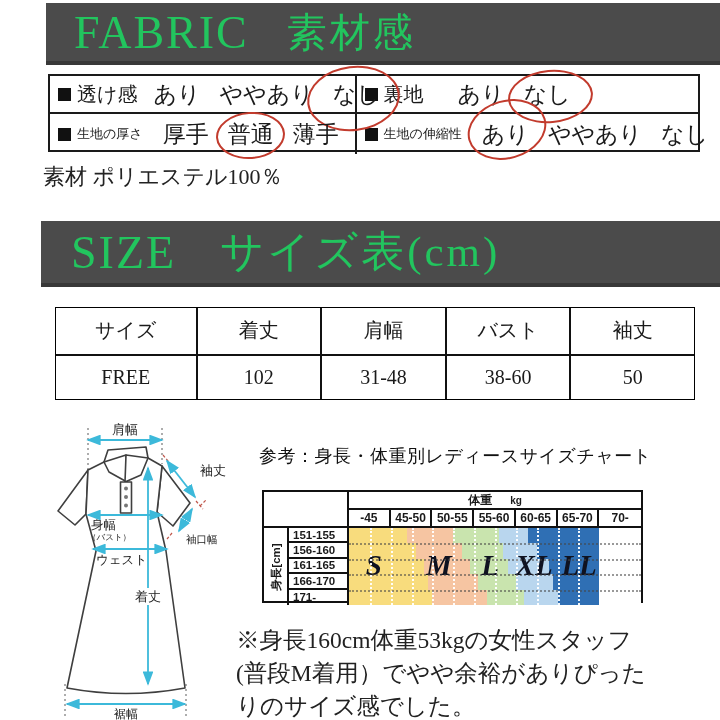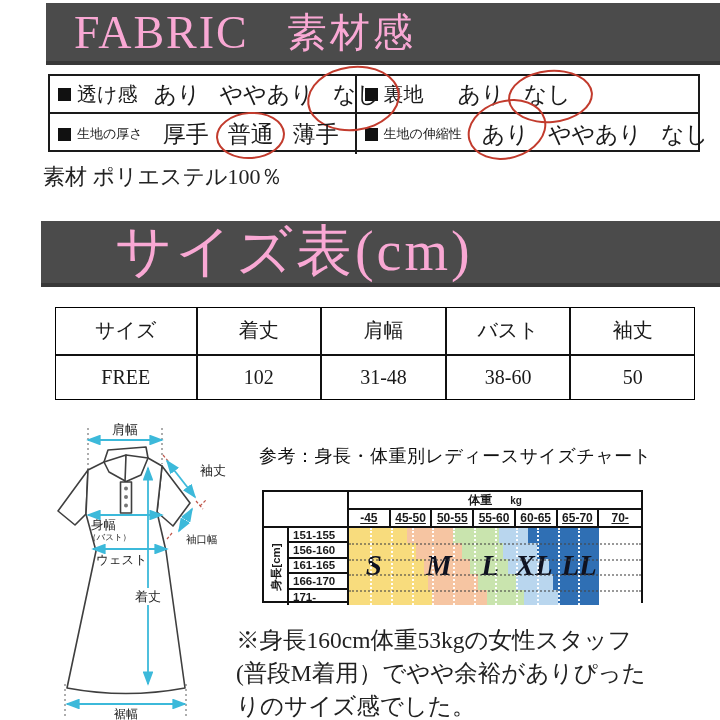--- a/index.html
+++ b/index.html
@@ -1,26 +1,26 @@
 <!DOCTYPE html>
 <html><head>
 <meta charset="utf-8">
 <style>
   html,body{margin:0;padding:0;background:#fff;}
   .canvas{position:relative;width:720px;height:720px;background:#fff;overflow:hidden;
           font-family:"Liberation Serif","DejaVu Serif",serif;color:#1a1a1a;}
 
   
   .banner{position:absolute;background:#4b4b4b;border-bottom:4px solid #383838;
-          color:#f9a8d4;display:flex;align-items:center;}
+          color:#22c55e;display:flex;align-items:center;}
   .banner-fabric{left:46px;top:3px;width:674px;height:62px;padding-left:28px;box-sizing:border-box;}
   .banner-size{left:41px;top:221px;width:679px;height:66px;padding-left:30px;box-sizing:border-box;}
   .banner .en{font-size:46px;letter-spacing:2px;}
   .banner .ja{font-size:40px;margin-left:38px;letter-spacing:3px;}
-  .banner-size .ja{font-size:56px;margin-left:44px;}
+  .banner-size .ja{font-size:43px;margin-left:44px;}
 
   
   .fabric-table{position:absolute;left:48px;top:74px;width:652px;height:78px;
     display:grid;grid-template-columns:47% 53%;grid-template-rows:36px 42px;
     border:2px solid #1a1a1a;box-sizing:border-box;}
   .fcell{display:flex;align-items:center;padding-left:8px;box-sizing:border-box;
          border-left:2px solid #1a1a1a;border-top:2px solid #1a1a1a;white-space:nowrap;}
   .fcell.first-col{border-left:none;}
   .fcell.first-row{border-top:none;}
   .sq{width:13px;height:13px;background:#111;margin-right:6px;flex:0 0 auto;}
@@ -59,21 +59,21 @@
   .rc *{box-sizing:border-box;}
   .rc-top-left{position:absolute;left:0;top:0;width:85px;height:36px;
       border-right:2px solid #111;border-bottom:2px solid #111;background:#fff;}
   .rc-weight{position:absolute;left:85px;top:0;right:0;height:18px;
       border-bottom:2px solid #111;display:flex;align-items:center;justify-content:center;
       font-weight:bold;font-size:12px;}
   .rc-weight .kg{font-size:10px;margin-left:18px;}
   .rc-collabels{position:absolute;left:85px;top:18px;right:0;height:18px;
       display:grid;grid-template-columns:repeat(7,1fr);border-bottom:2px solid #111;}
   .rc-collabel{display:flex;align-items:center;justify-content:center;
-      font-weight:bold;font-size:12px;border-right:2px solid #111;text-decoration:underline;}
+      font-weight:bold;font-size:12px;border-right:2px solid #111;}
   .rc-collabel:last-child{border-right:none;}
   .rc-height{position:absolute;left:0;top:36px;width:25px;height:77px;border-right:2px solid #111;}
   .rc-height span{position:absolute;left:50%;top:50%;
       transform:translate(-50%,-50%) rotate(-90deg);white-space:nowrap;
       font-weight:bold;font-size:11.5px;}
   .rc-rowlabels{position:absolute;left:25px;top:36px;width:60px;height:77px;
       display:grid;grid-template-rows:repeat(5,1fr);border-right:2px solid #111;}
   .rc-rowlabel{display:flex;align-items:center;padding-left:4px;
       font-weight:bold;font-size:11.5px;border-bottom:2px solid #111;}
   .rc-rowlabel:last-child{border-bottom:none;}
@@ -132,20 +132,21 @@
       </span>
       <span class="opt"><i class="circ c4"></i><span>あり</span></span>
       <span class="opt">ややあり</span>
       <span class="opt">なし</span>
     </div>
   </div>
 
   <div class="material-line">素材 ポリエステル100％</div>
 
   <div class="banner banner-size">
+    <span class="en">SIZE</span>
     <span class="ja">サイズ表(cm)</span>
   </div>
 
   <div class="size-table">
     <div class="stc row0 col0">サイズ</div>
     <div class="stc row0">着丈</div>
     <div class="stc row0">肩幅</div>
     <div class="stc row0">バスト</div>
     <div class="stc row0">袖丈</div>
     <div class="stc col0">FREE</div>

